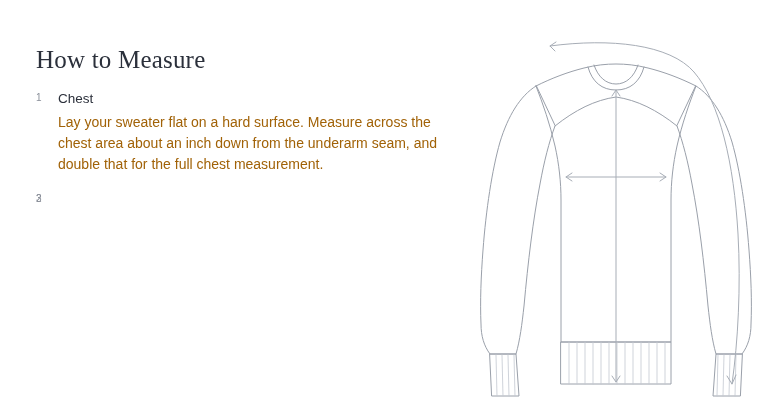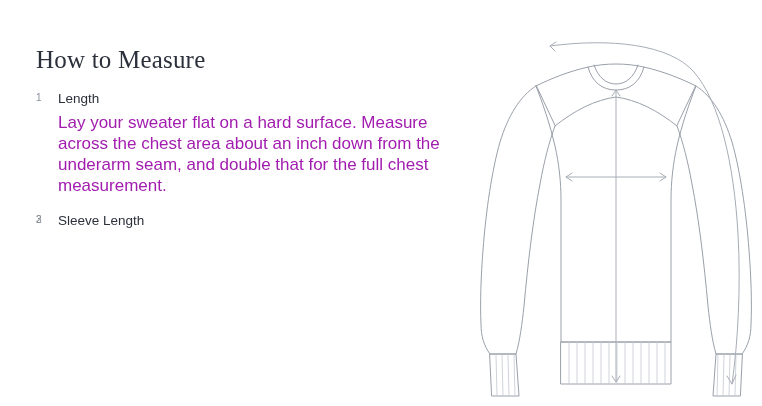--- a/index.html
+++ b/index.html
@@ -48,22 +48,22 @@
     color: #8a8f99;
     line-height: 16px;
   }
   .item-head {
     font-size: 13.5px;
     color: #2b303b;
     line-height: 18px;
     margin-bottom: 4px;
   }
   .item-body {
-    font-size: 17px;
-    color: #a21caf;
+    font-size: 14px;
+    color: #a16207;
     line-height: 21px;
     max-width: 390px;
   }
   .right-col {
     position: relative;
     flex: 1;
   }
   .illustration {
     position: absolute;
     top: 0;
@@ -75,31 +75,30 @@
 </head>
 <body>
 
 <div class="page">
 
   <div class="left-col">
     <h1 class="title">How to Measure</h1>
 
     <div class="item">
       <span class="item-num">1</span>
-      <div class="item-head">Length</div>
+      <div class="item-head">Chest</div>
       <div class="item-body">Lay your sweater flat on a hard surface. Measure across the chest area about an inch down from the underarm seam, and double that for the full chest measurement.</div>
     </div>
 
     <div class="item">
       <span class="item-num">3</span>
     </div>
 
     <div class="item">
       <span class="item-num">2</span>
-      <div class="item-head">Sleeve Length</div>
     </div>
   </div>
 
   <div class="right-col">
     <svg class="illustration" viewBox="0 0 292 406">
       <g fill="none" stroke="#9aa0aa" stroke-width="1" stroke-linejoin="round" stroke-linecap="round">
 
         <path d="M66 62 C 50 72, 38 92, 30 118 C 22 146, 16 186, 13 226 C 11 252, 10 278, 11 300
                  C 11 312, 14 322, 20 330 L 46 330 C 50 316, 52 300, 54 282
                  C 58 238, 63 196, 70 160 C 74 138, 79 118, 85 102 Z"></path>

